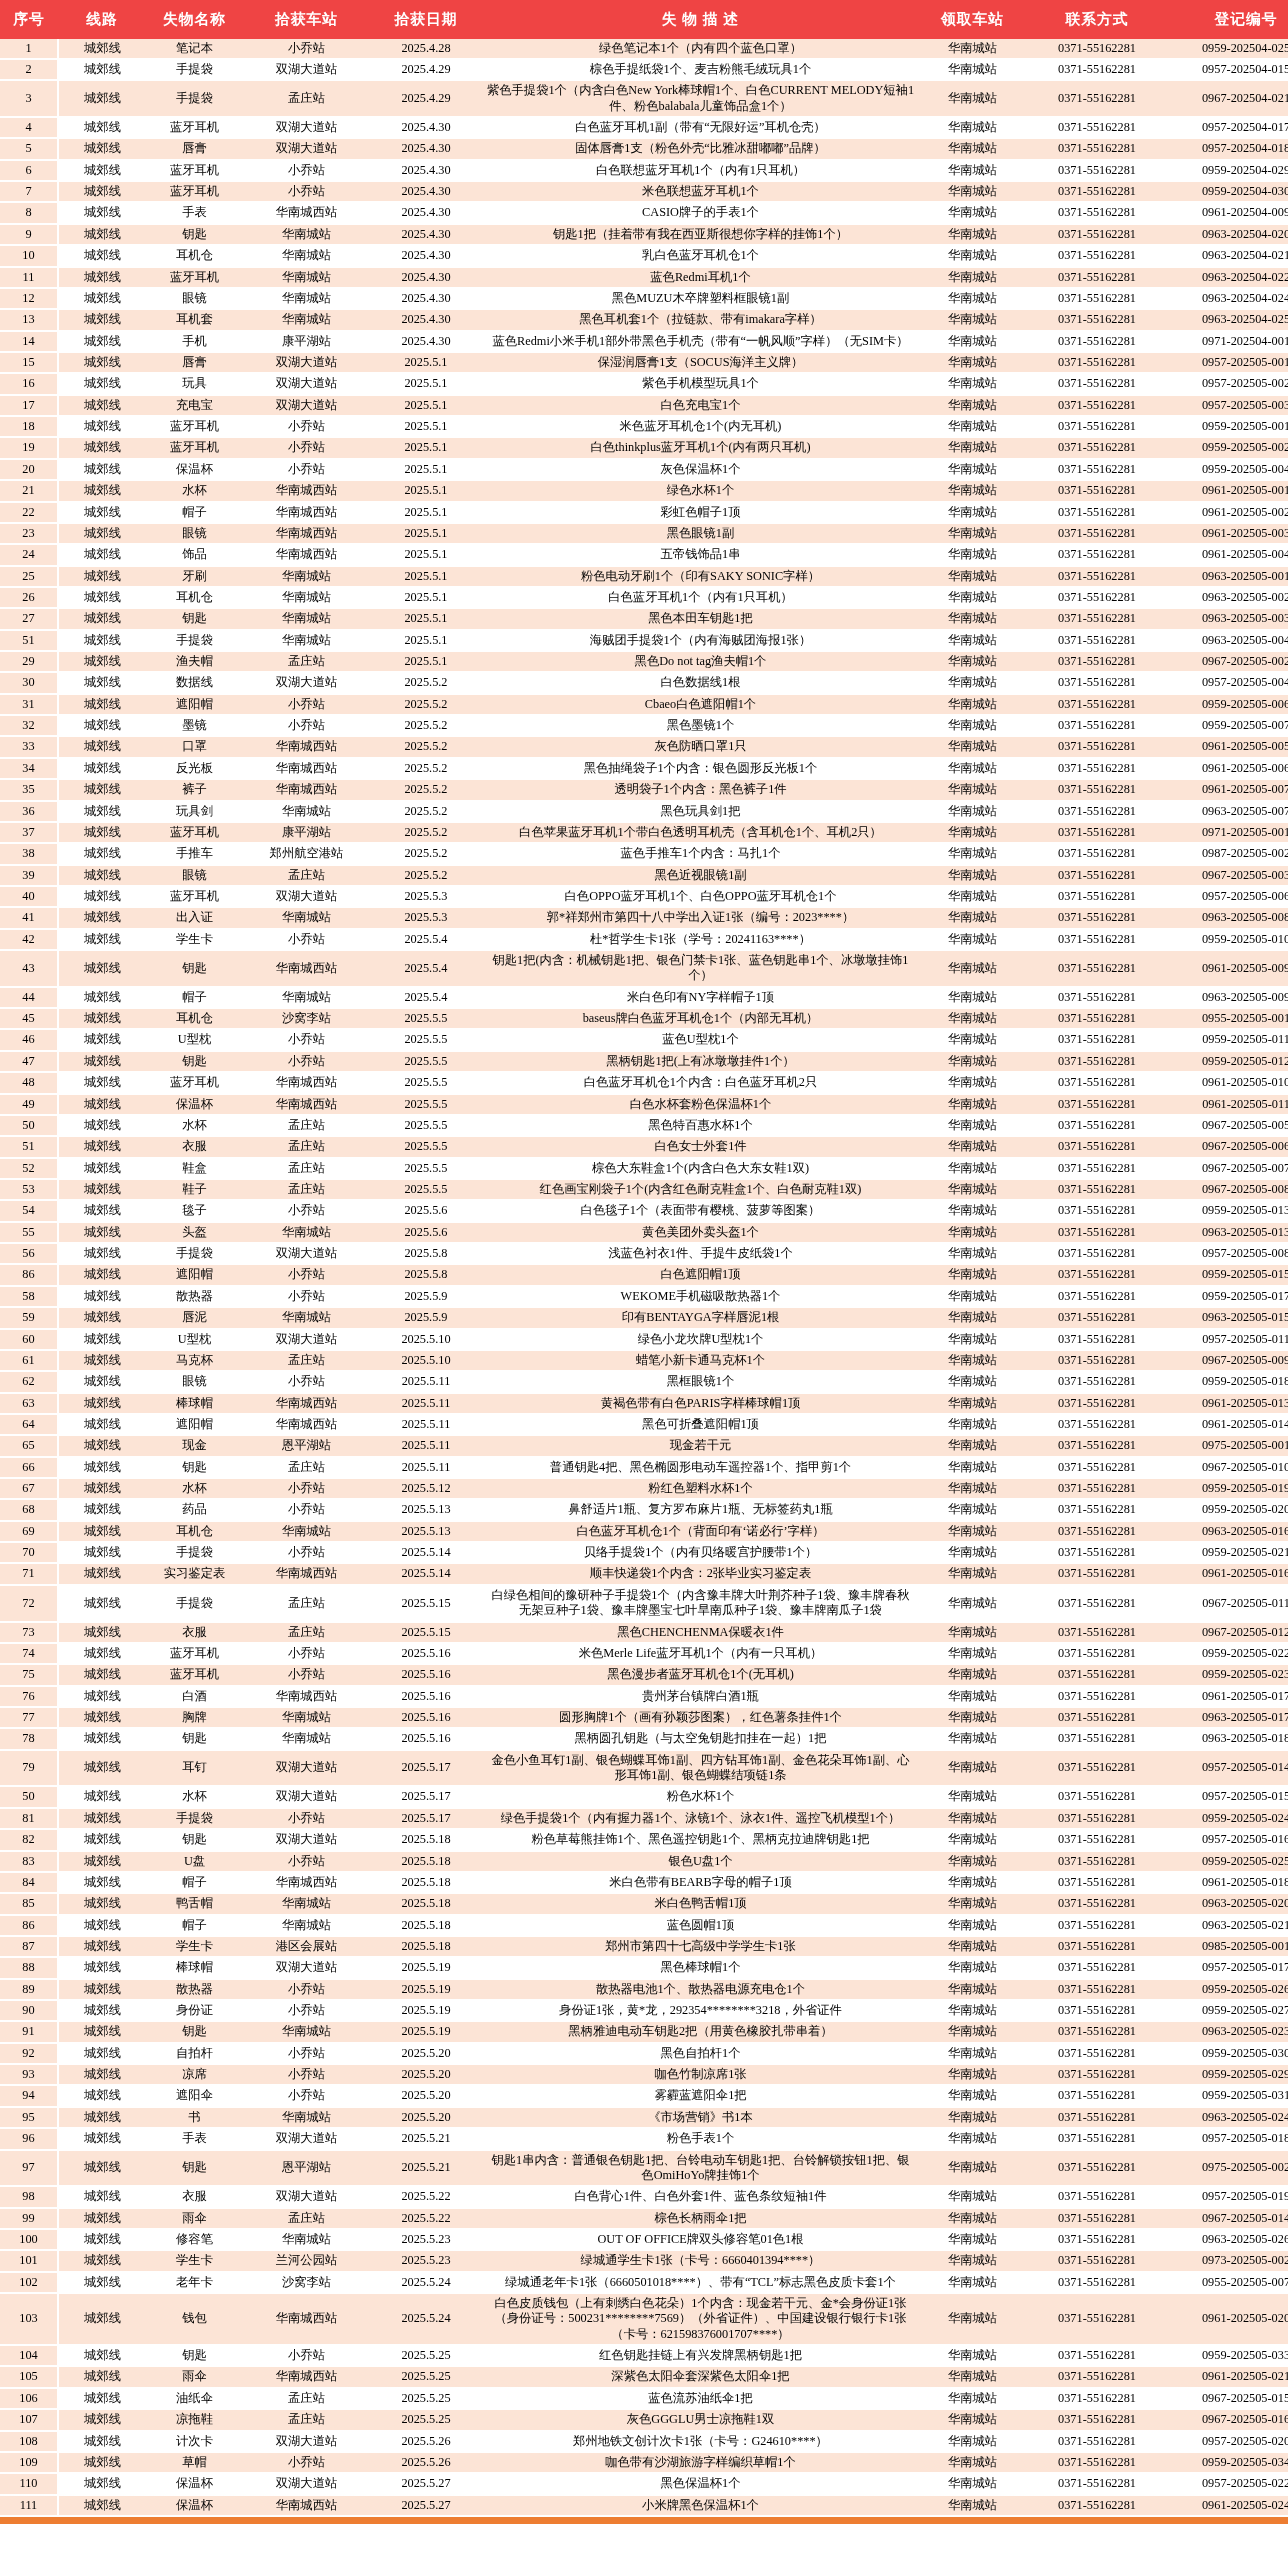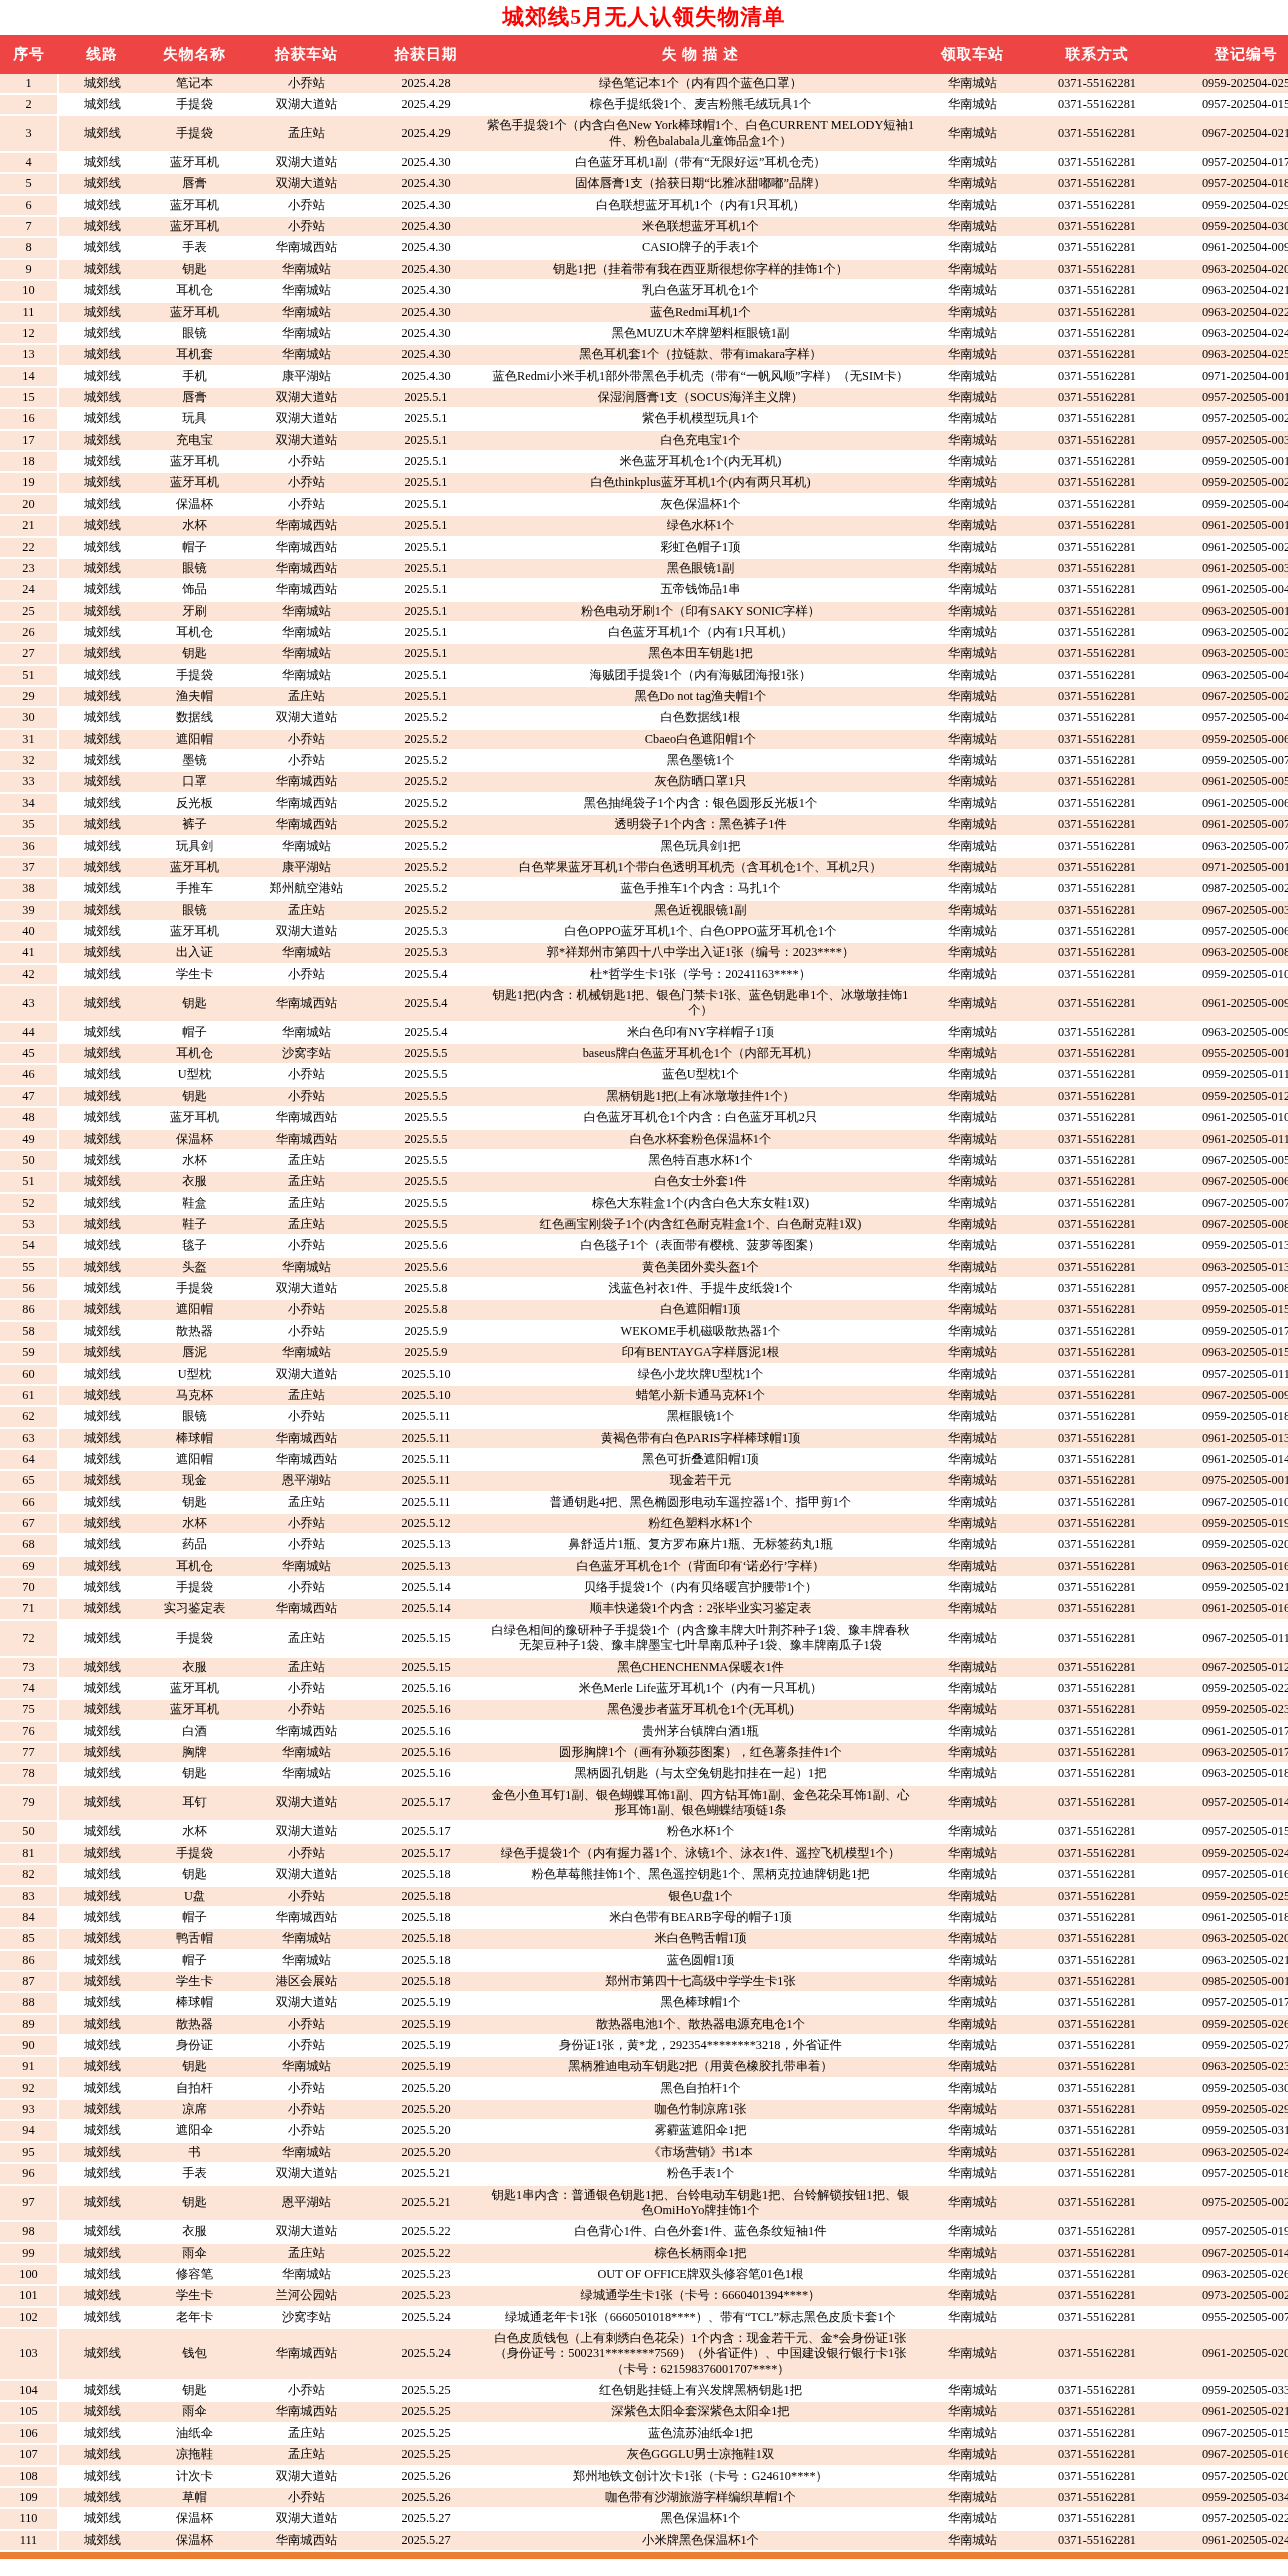--- a/index.html
+++ b/index.html
@@ -18,21 +18,20 @@
   tbody td.col-no{background:#FCE4D6;border-right:2px solid #ffffff;}
   .col-no{width:54px;} .col-line{width:84px;} .col-name{width:93px;}
   .col-station{width:123px;} .col-date{width:108px;} .col-desc{width:433px;}
   .col-pickup{width:103px;} .col-phone{width:138px;} .col-id{width:152px;}
   .bottom-bar{height:6.9px;background:#ED7D31;}
 </style>
 </head>
 <body>
 
 <div class="page">
-  <div class="title">城郊线5月无人认领失物清单</div>
   <table>
     <thead>
       <tr>
           <th class="col-no">序号</th>
           <th class="col-line">线路</th>
           <th class="col-name">失物名称</th>
           <th class="col-station">拾获车站</th>
           <th class="col-date">拾获日期</th>
           <th class="col-desc">失 物 描 述</th>
           <th class="col-pickup">领取车站</th>
@@ -84,21 +83,21 @@
           <td class="col-pickup">华南城站</td>
           <td class="col-phone">0371-55162281</td>
           <td class="col-id">0957-202504-017</td>
         </tr>
         <tr class="odd">
           <td class="col-no">5</td>
           <td class="col-line">城郊线</td>
           <td class="col-name">唇膏</td>
           <td class="col-station">双湖大道站</td>
           <td class="col-date">2025.4.30</td>
-          <td class="col-desc">固体唇膏1支（拾获日期“比雅冰甜嘟嘟”品牌）</td>
+          <td class="col-desc">固体唇膏1支（粉色外壳“比雅冰甜嘟嘟”品牌）</td>
           <td class="col-pickup">华南城站</td>
           <td class="col-phone">0371-55162281</td>
           <td class="col-id">0957-202504-018</td>
         </tr>
         <tr class="even">
           <td class="col-no">6</td>
           <td class="col-line">城郊线</td>
           <td class="col-name">蓝牙耳机</td>
           <td class="col-station">小乔站</td>
           <td class="col-date">2025.4.30</td>

